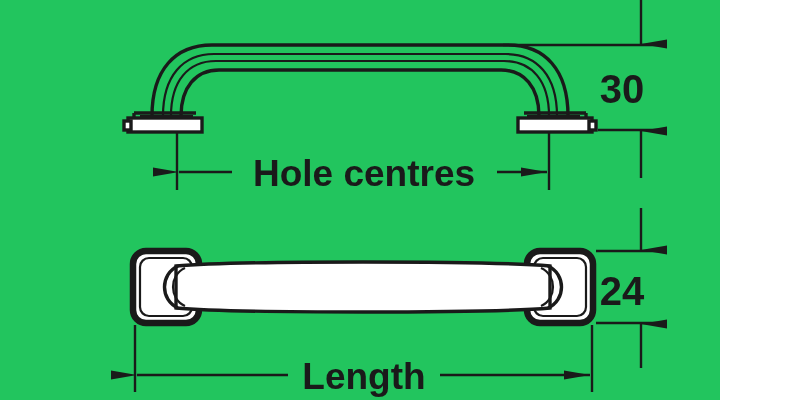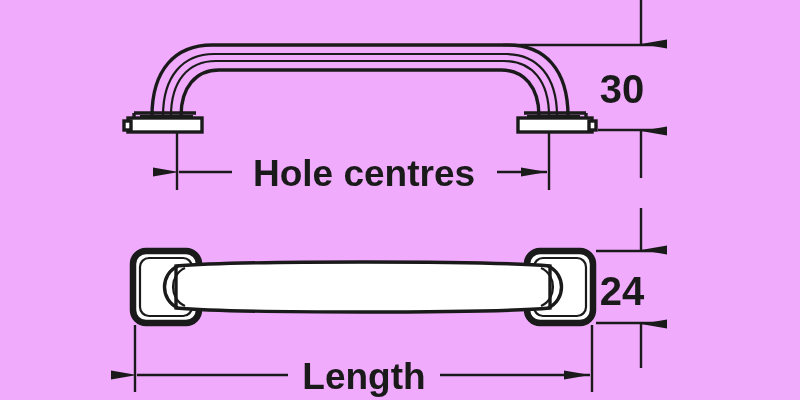--- a/index.html
+++ b/index.html
@@ -6,23 +6,23 @@
   html, body {
     margin: 0;
     padding: 0;
     background: #ffffff;
   }
   body {
     font-family: "Liberation Sans", sans-serif;
   }
   #stage {
     position: relative;
-    width: 800px;
+    width: 720px;
     height: 400px;
-    background: #f0abfc;
+    background: #22c55e;
     overflow: hidden;
   }
   #stage svg {
     position: absolute;
     top: 0;
     left: 0;
     display: block;
   }
   .dim-text {
     font-family: "Liberation Sans", sans-serif;

